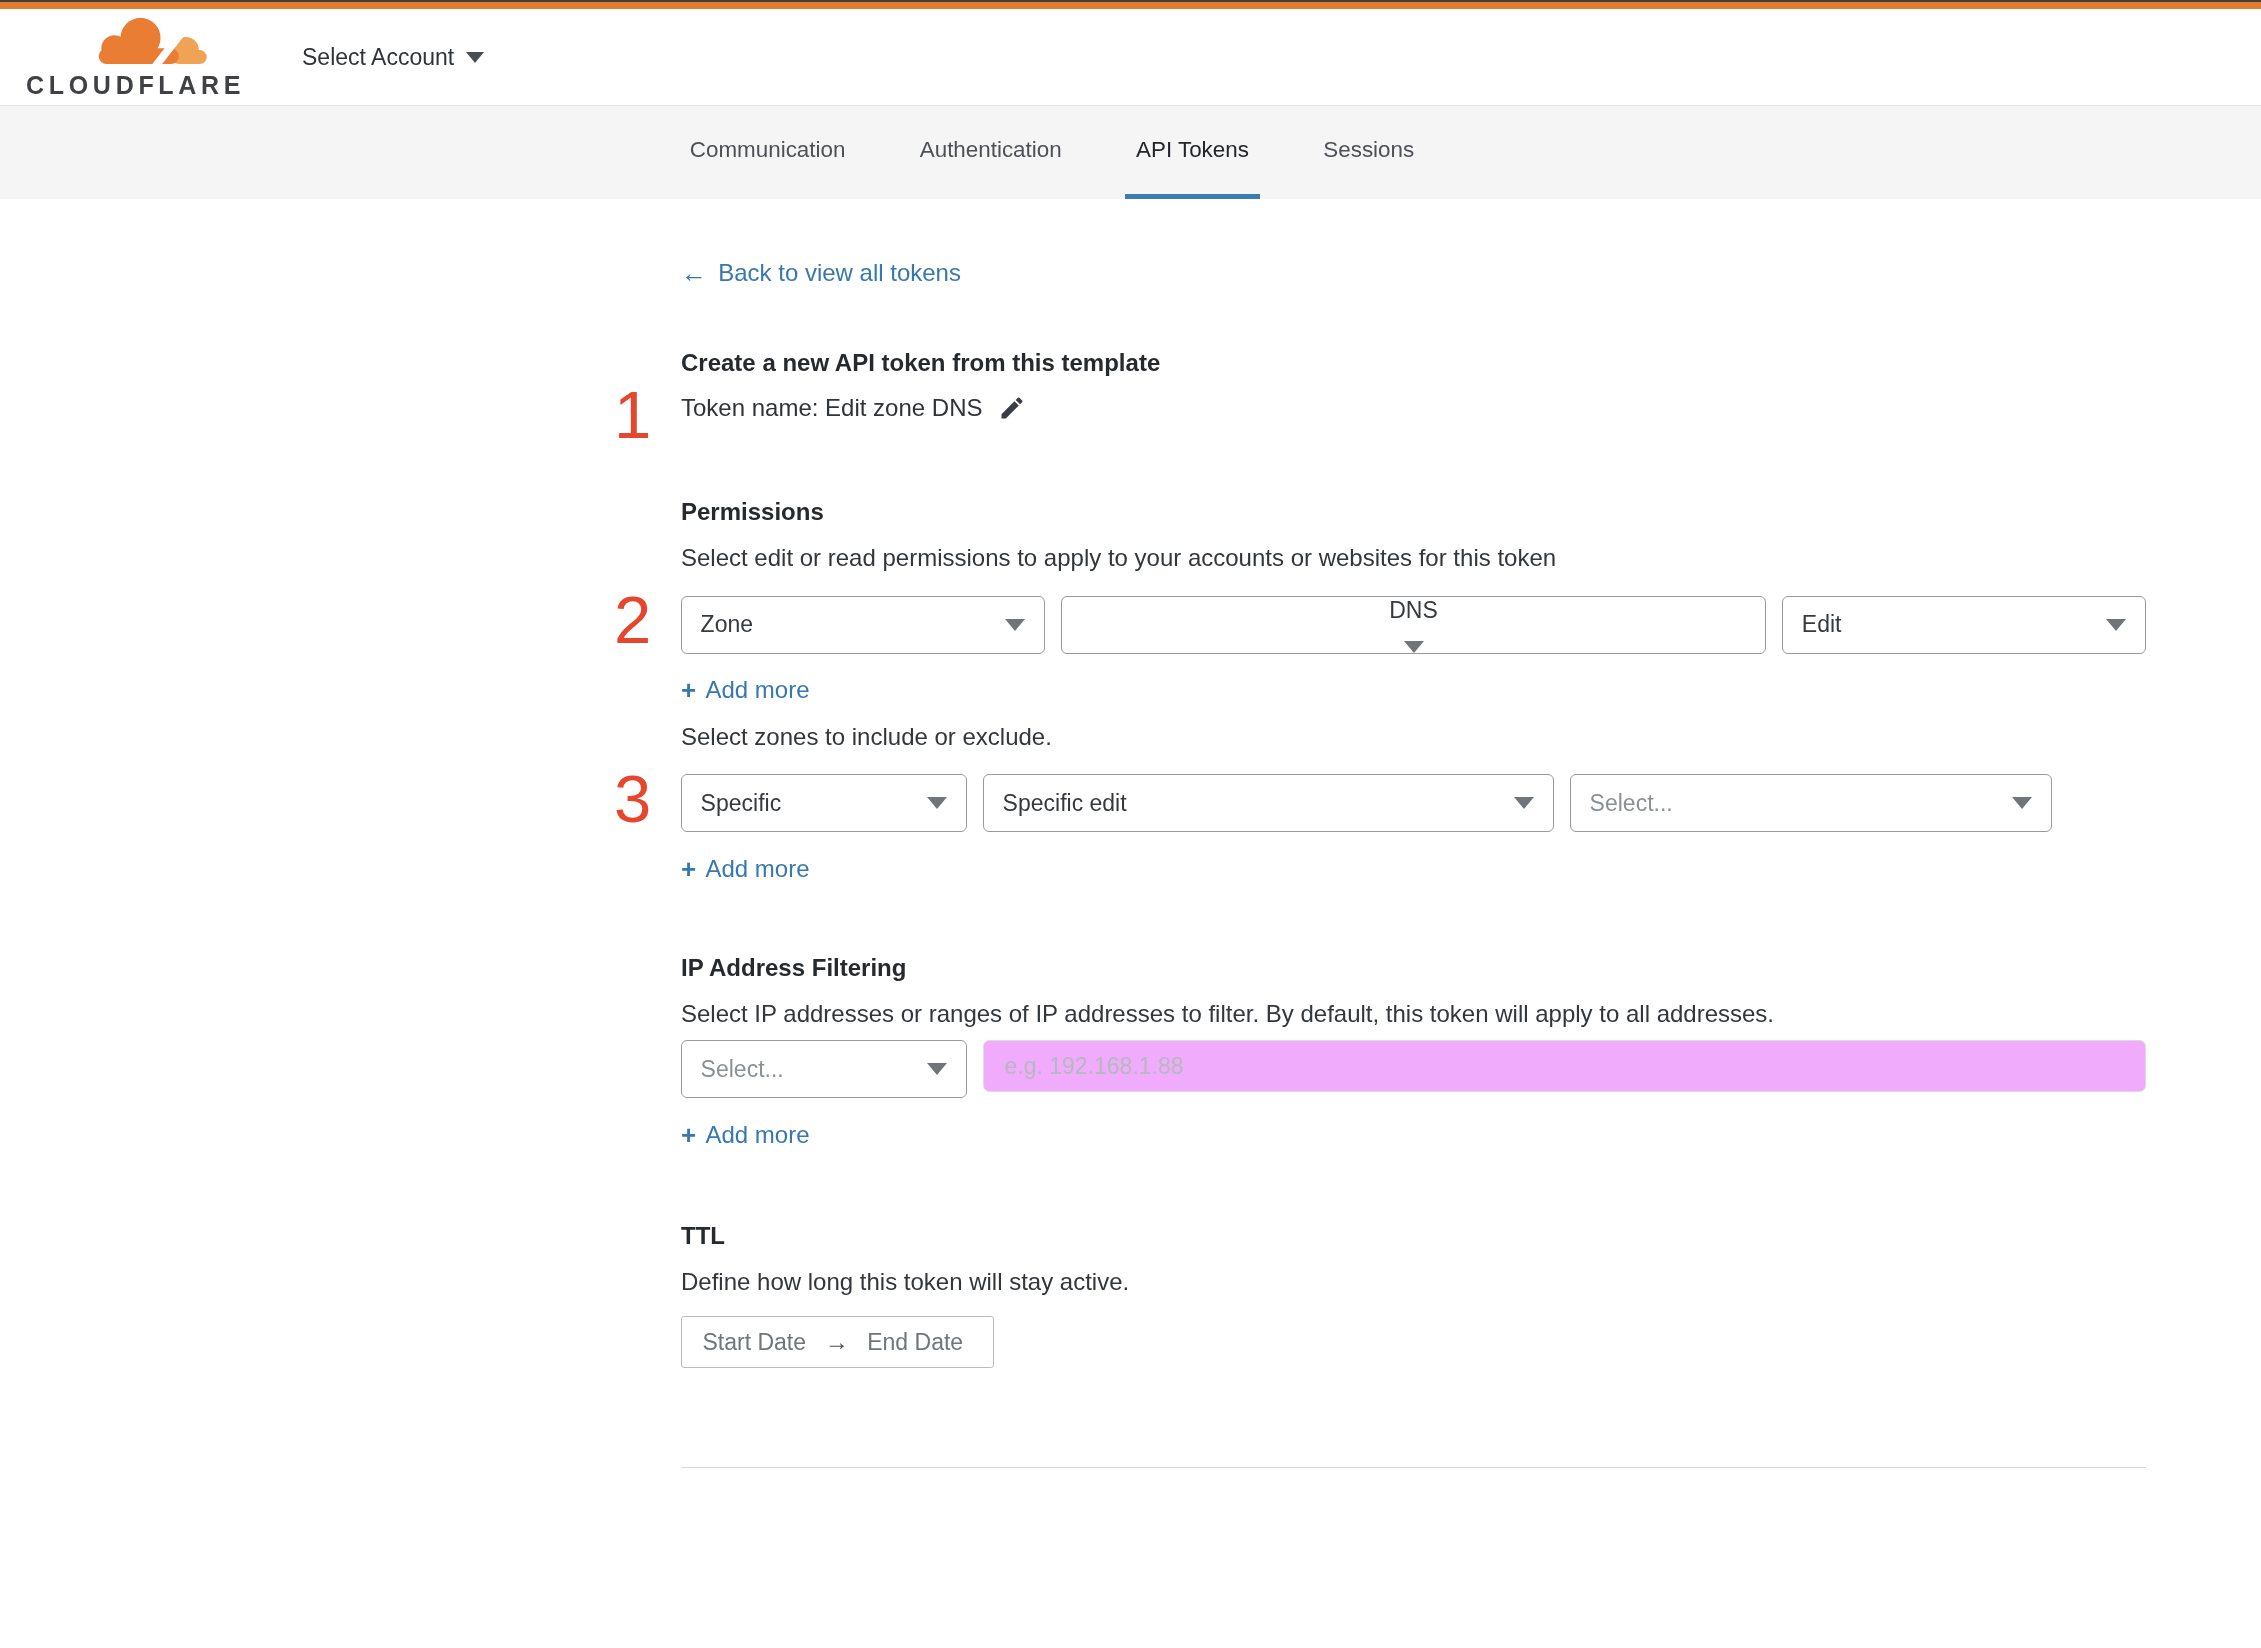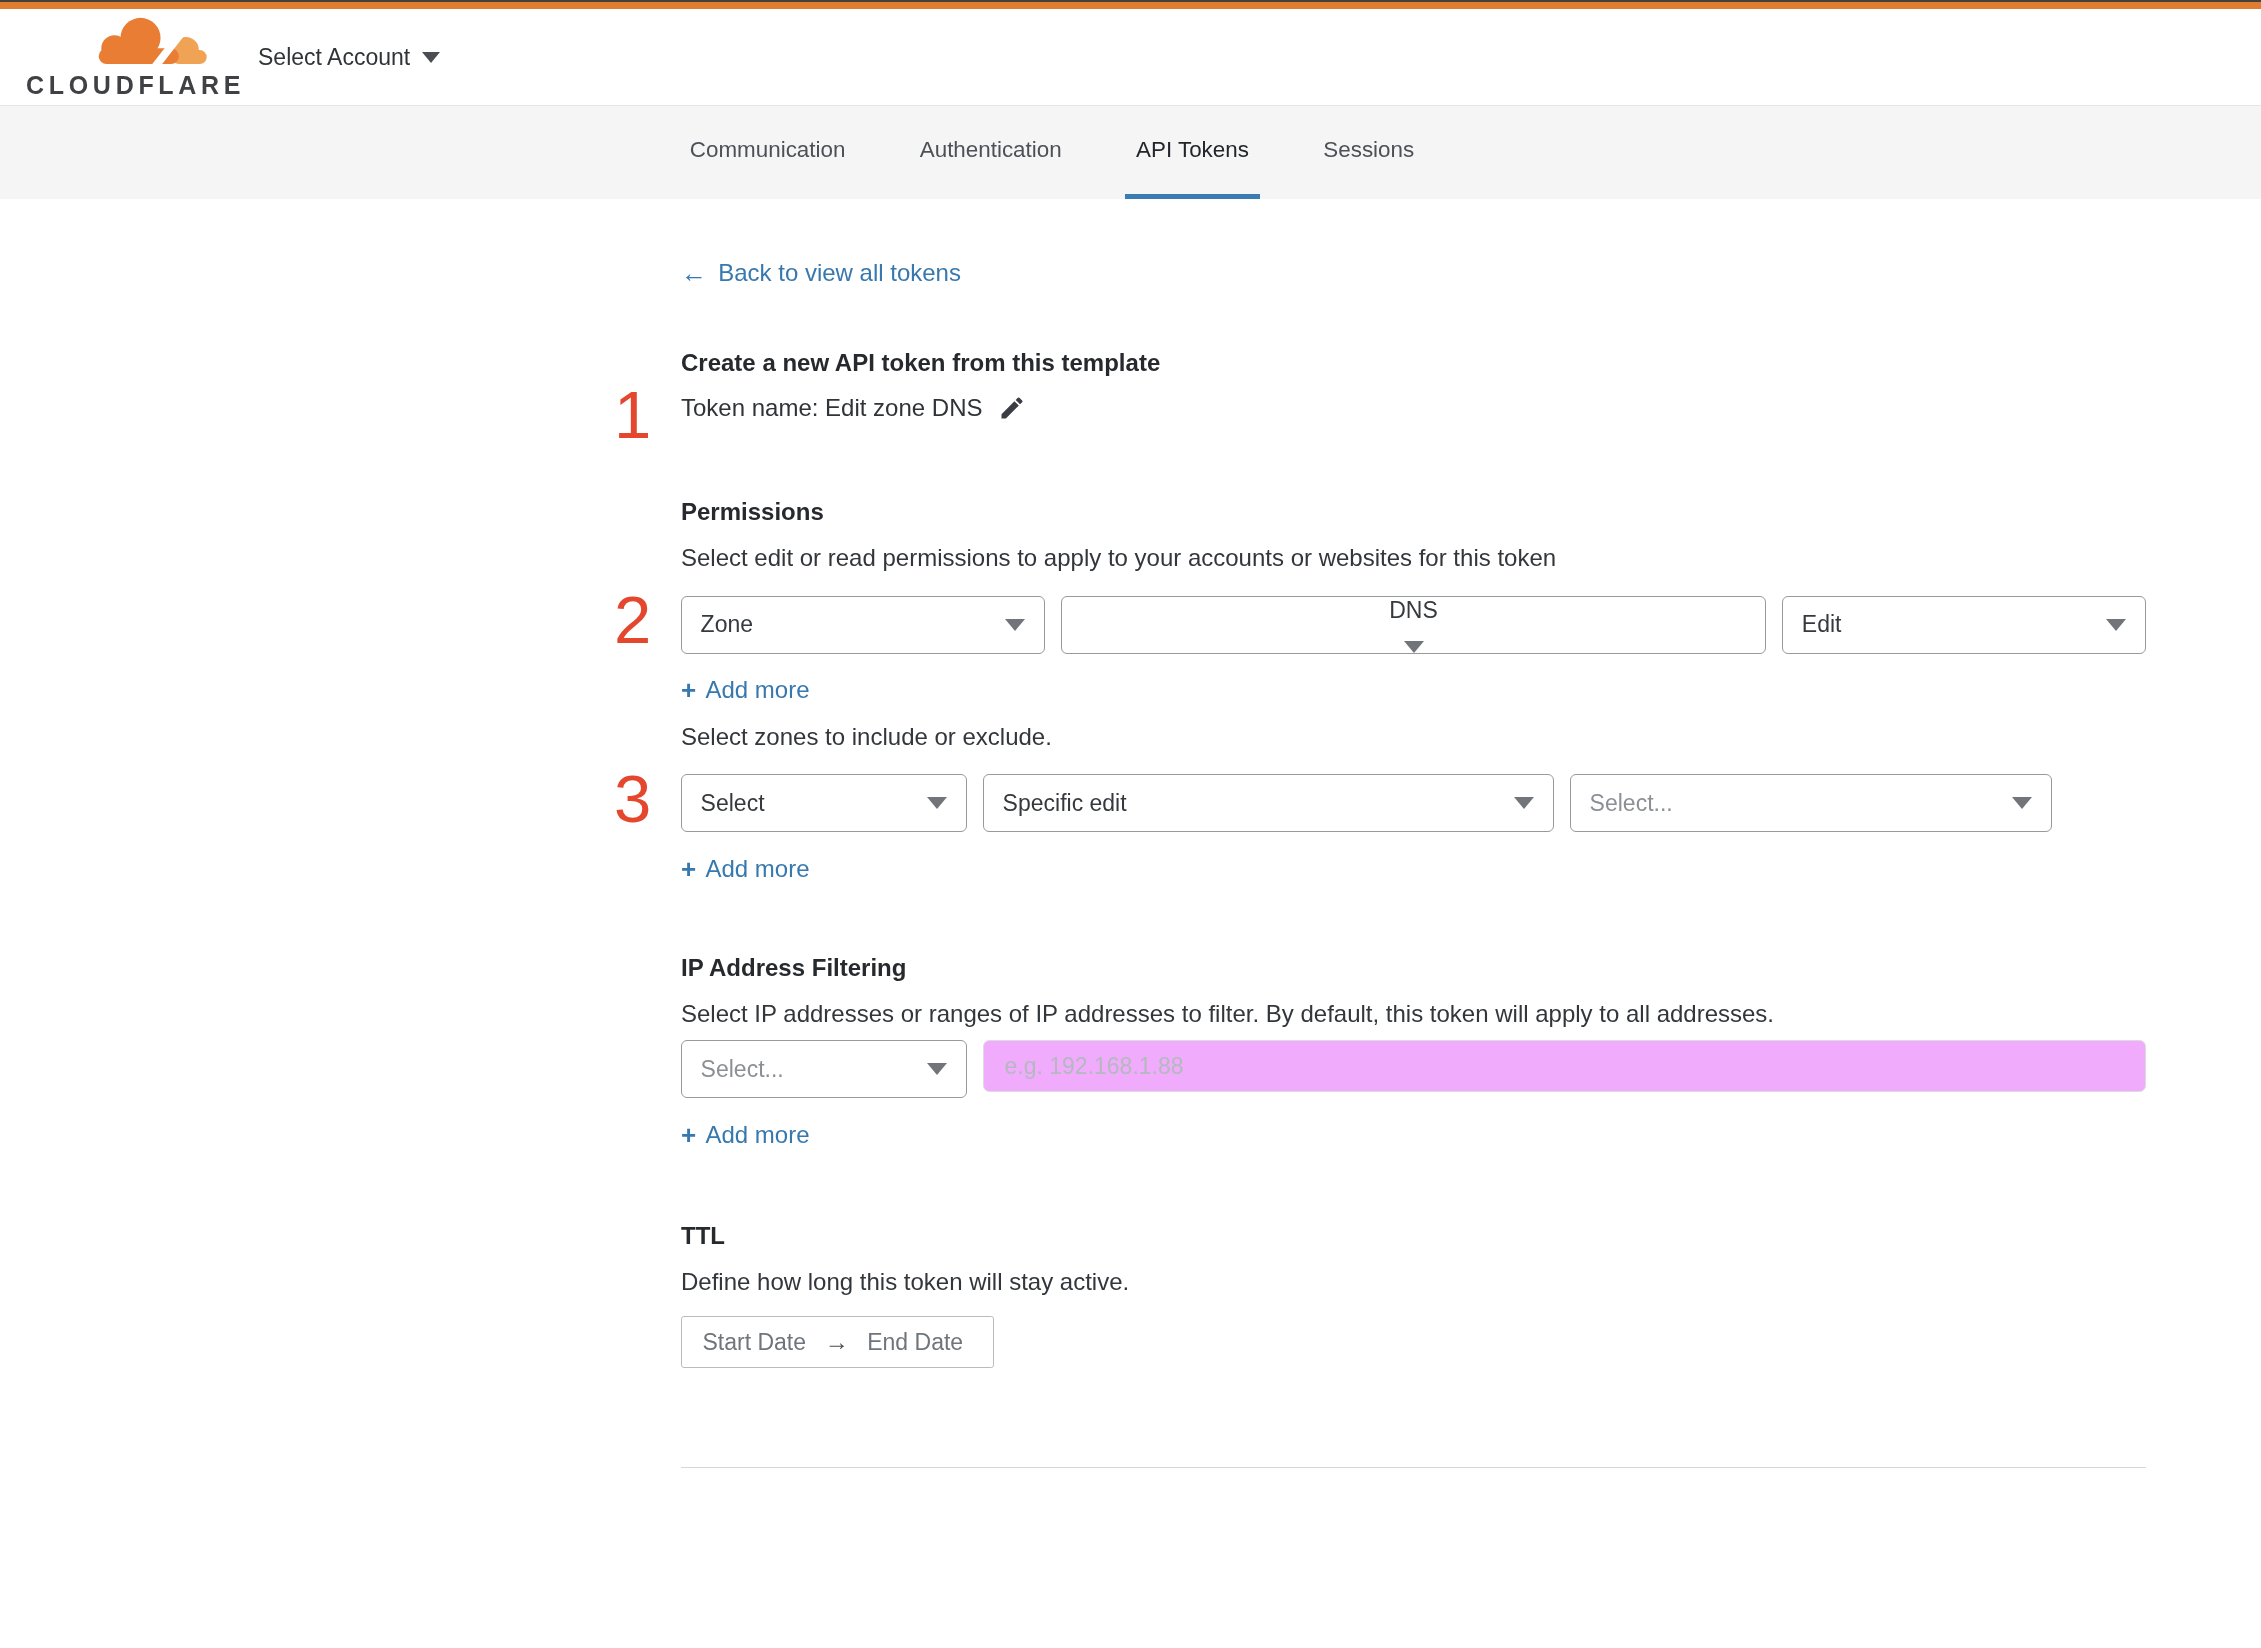--- a/index.html
+++ b/index.html
@@ -7,21 +7,21 @@
 
   
   .topbar{height:9.3px;background:#e17c33;border-top:2.8px solid #44403a;box-sizing:border-box;}
 
   
   .header{height:96px;background:#fff;position:relative;}
   .logo{position:absolute;left:26px;top:7.5px;width:194px;cursor:pointer;}
   .logo svg{display:block;margin:0 auto 0 48px;}
   .wordmark{font-size:25px;font-weight:bold;letter-spacing:4.7px;color:#404145;line-height:1;margin-top:1.9px;}
   .account{position:absolute;left:258px;top:0;height:96px;display:flex;align-items:center;gap:12px;cursor:pointer;}
-  .account-label{font-size:23px;color:#303438;}
+  .account-label{font-size:23px;color:#303438;margin-left:44px;}
   .caret-down{width:0;height:0;border-left:9.3px solid transparent;border-right:9.3px solid transparent;border-top:11.2px solid #4a4e52;}
 
   
   .tabbar{height:93px;background:#f5f5f6;border-top:0.9px solid #e6e6e7;display:flex;justify-content:center;}
   .tabs{display:flex;gap:52px;transform:translateX(-79px);text-align:center;}
   .tab{display:flex;align-items:center;height:100%;padding:0 11.2px;box-sizing:border-box;font-size:22.4px;color:#4d5157;border-bottom:5.6px solid transparent;cursor:pointer;}
   .tab.active{color:#22262a;border-bottom-color:#3a7cb3;}
 
   
   .content{margin-left:681px;width:1465px;padding-top:60px;position:relative;}
@@ -157,21 +157,21 @@
         <span class="plus">+</span>
         <span>Add more</span>
       </div>
     </div>
 
     <div class="sec-zone">
       <p class="desc">Select zones to include or exclude.</p>
       <div class="row">
         <div class="step" style="top:-9.3px;">3</div>
         <div class="select w-307">
-          <span>Select</span>
+          <span>Specific</span>
           <span class="sel-caret"></span>
         </div>
         <div class="select w-613">
           <span>Specific edit</span>
           <span class="sel-caret"></span>
         </div>
         <div class="select w-517 placeholder">
           <span>Select...</span>
           <span class="sel-caret"></span>
         </div>

